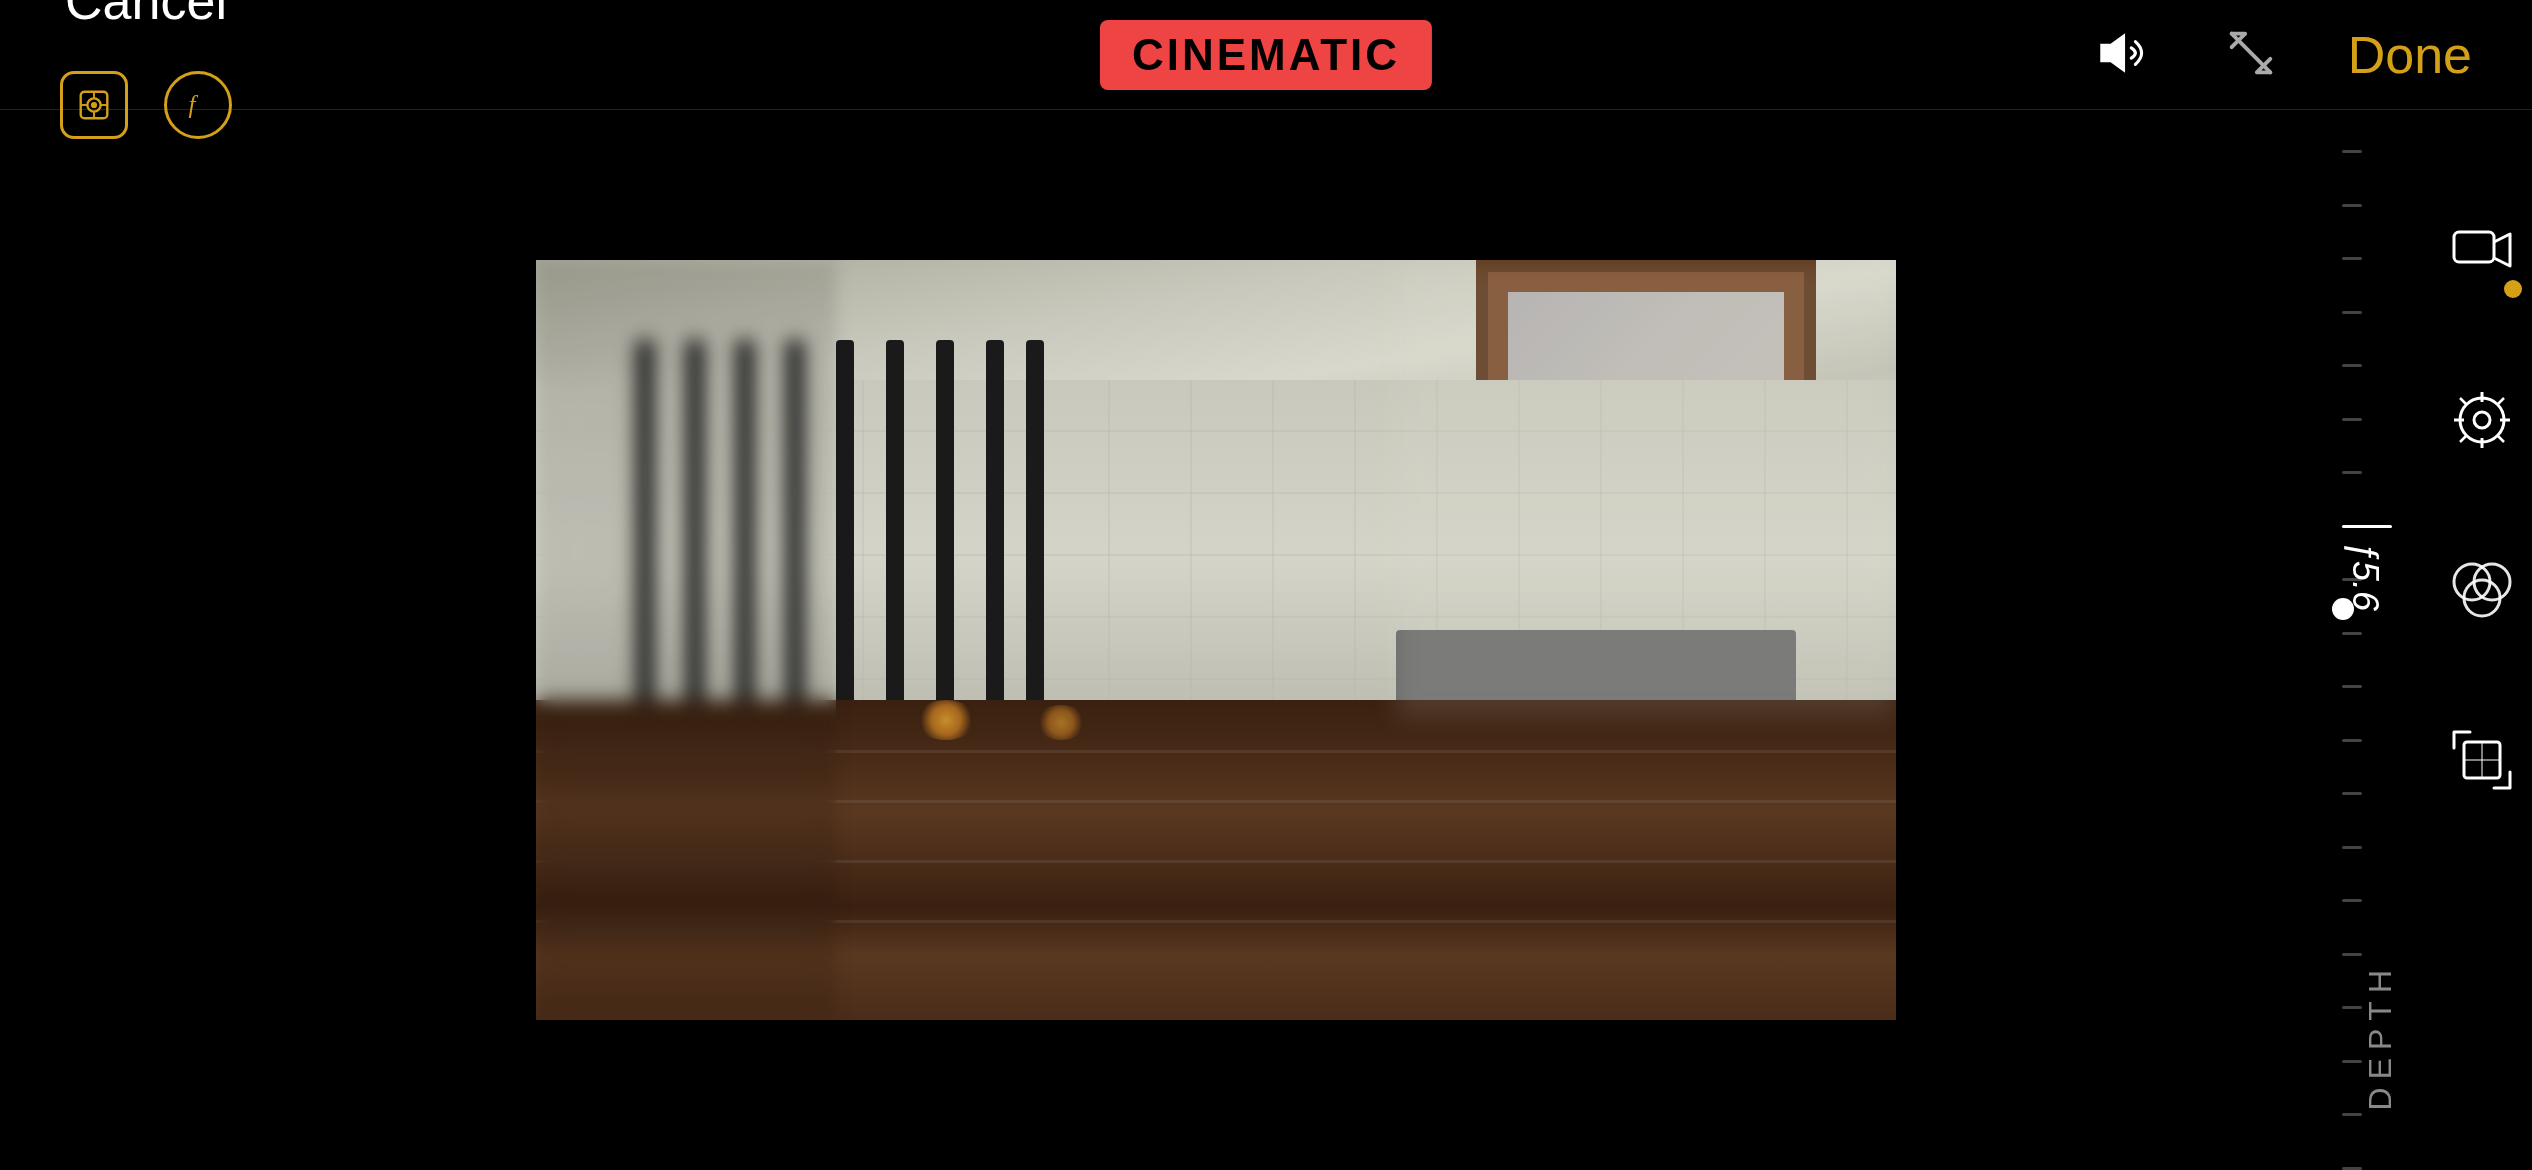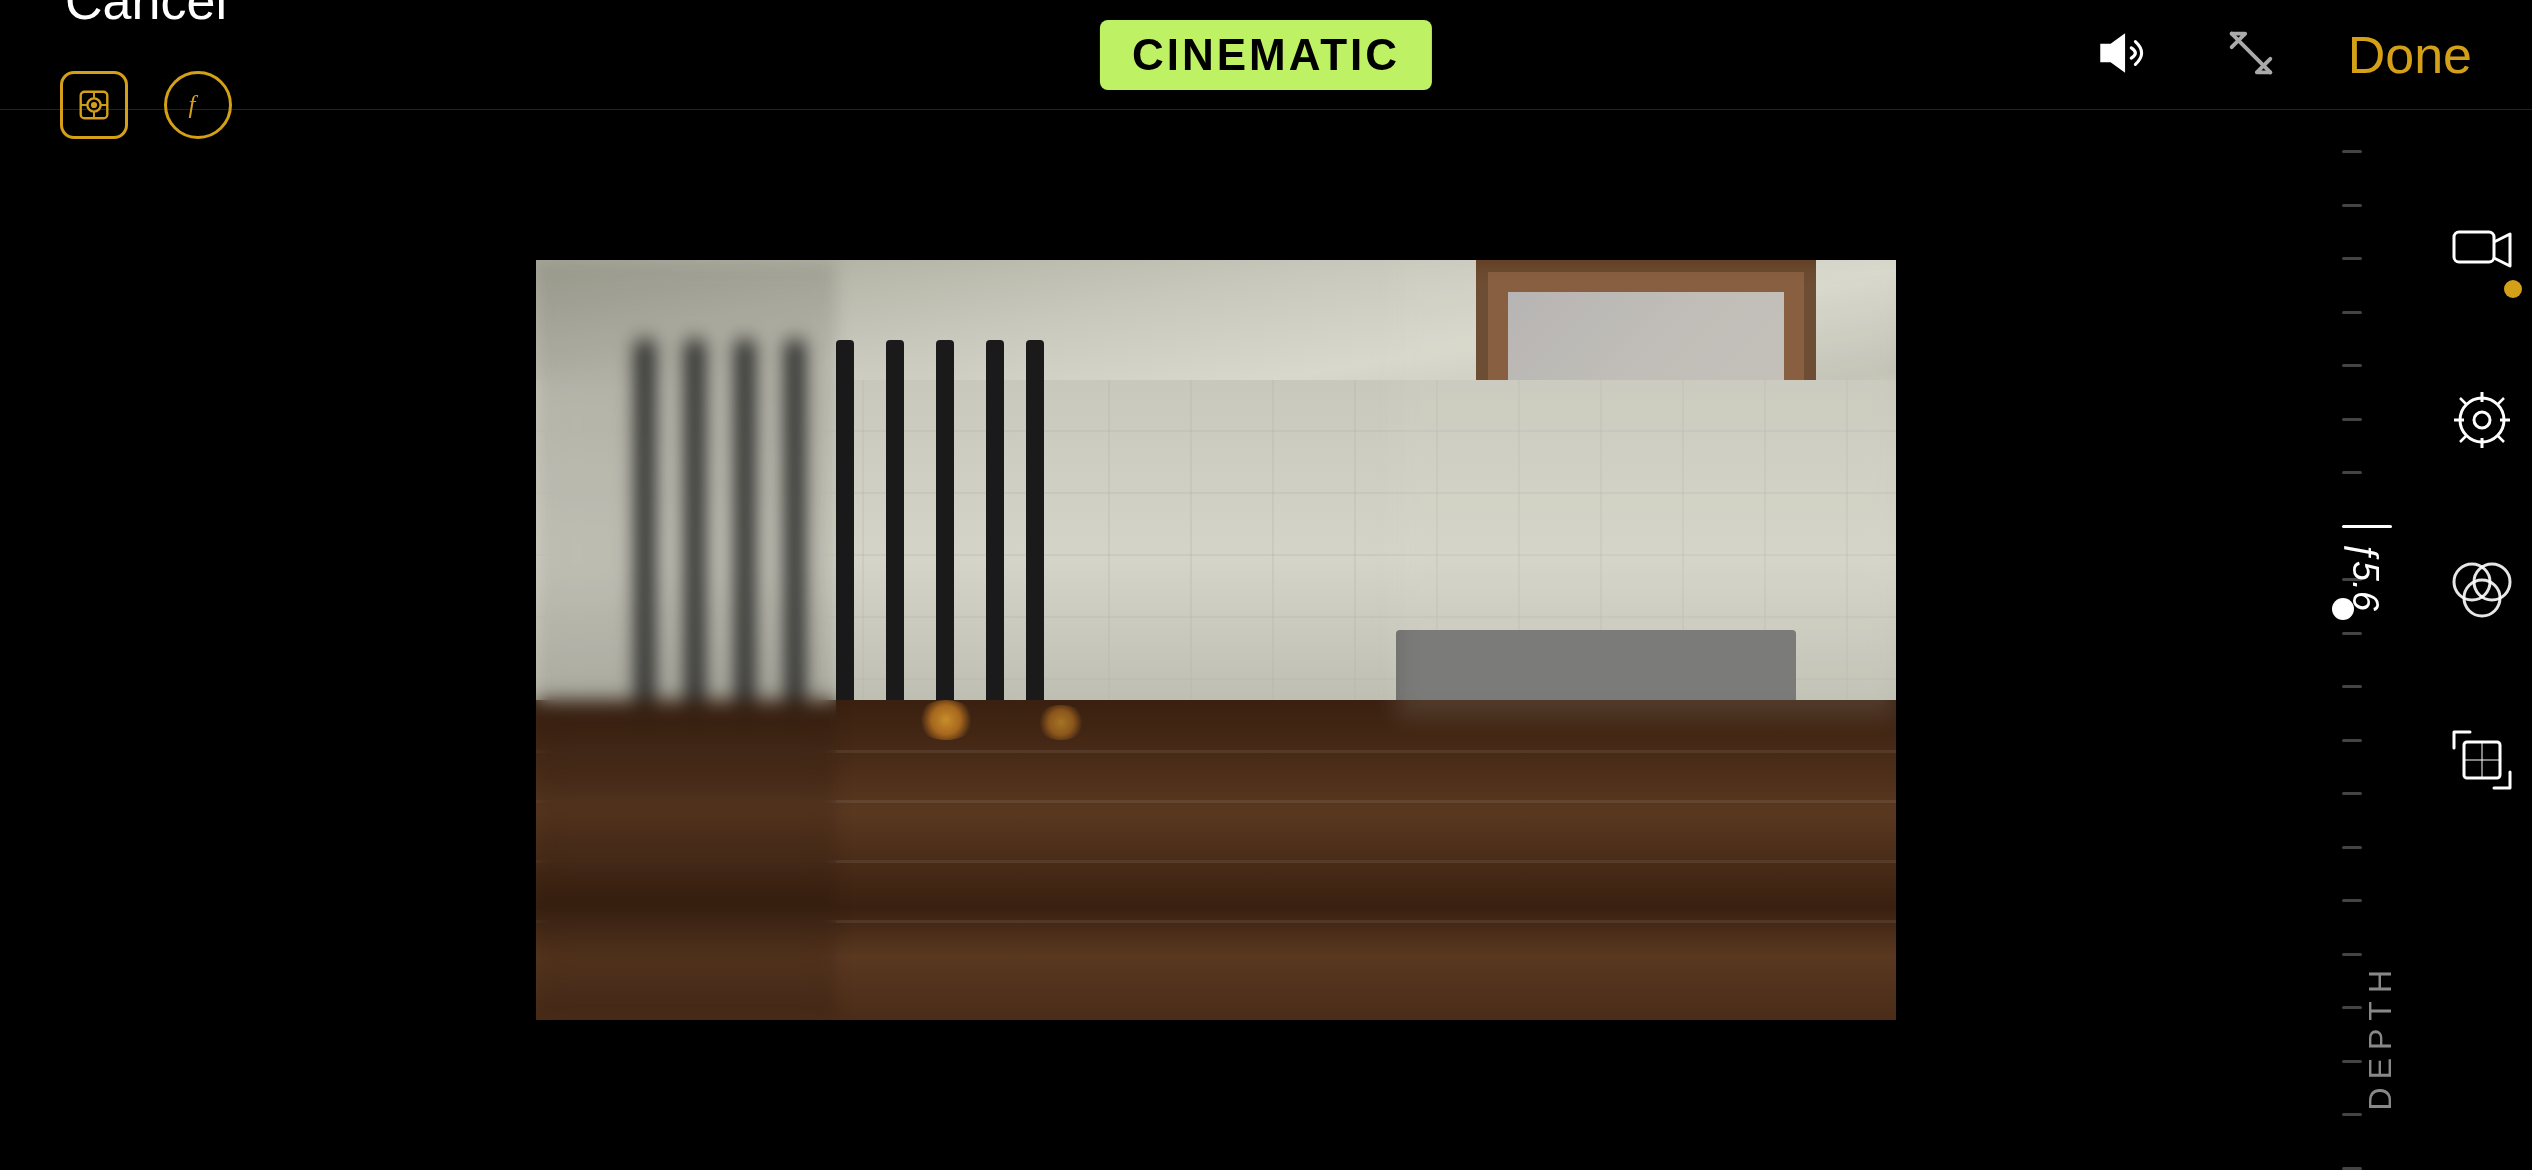--- a/index.html
+++ b/index.html
@@ -78,21 +78,21 @@
 
     .icon-square-rounded svg {
       width: 38px;
       height: 38px;
       stroke: #d4a017;
       fill: none;
       stroke-width: 2.5;
     }
 
     .cinematic-badge {
-      background: #bef264;
+      background: #ef4444;
       color: #000;
       font-size: 44px;
       font-weight: 700;
       letter-spacing: 3px;
       padding: 10px 32px;
       border-radius: 8px;
       position: absolute;
       left: 50%;
       transform: translateX(-50%);
     }

